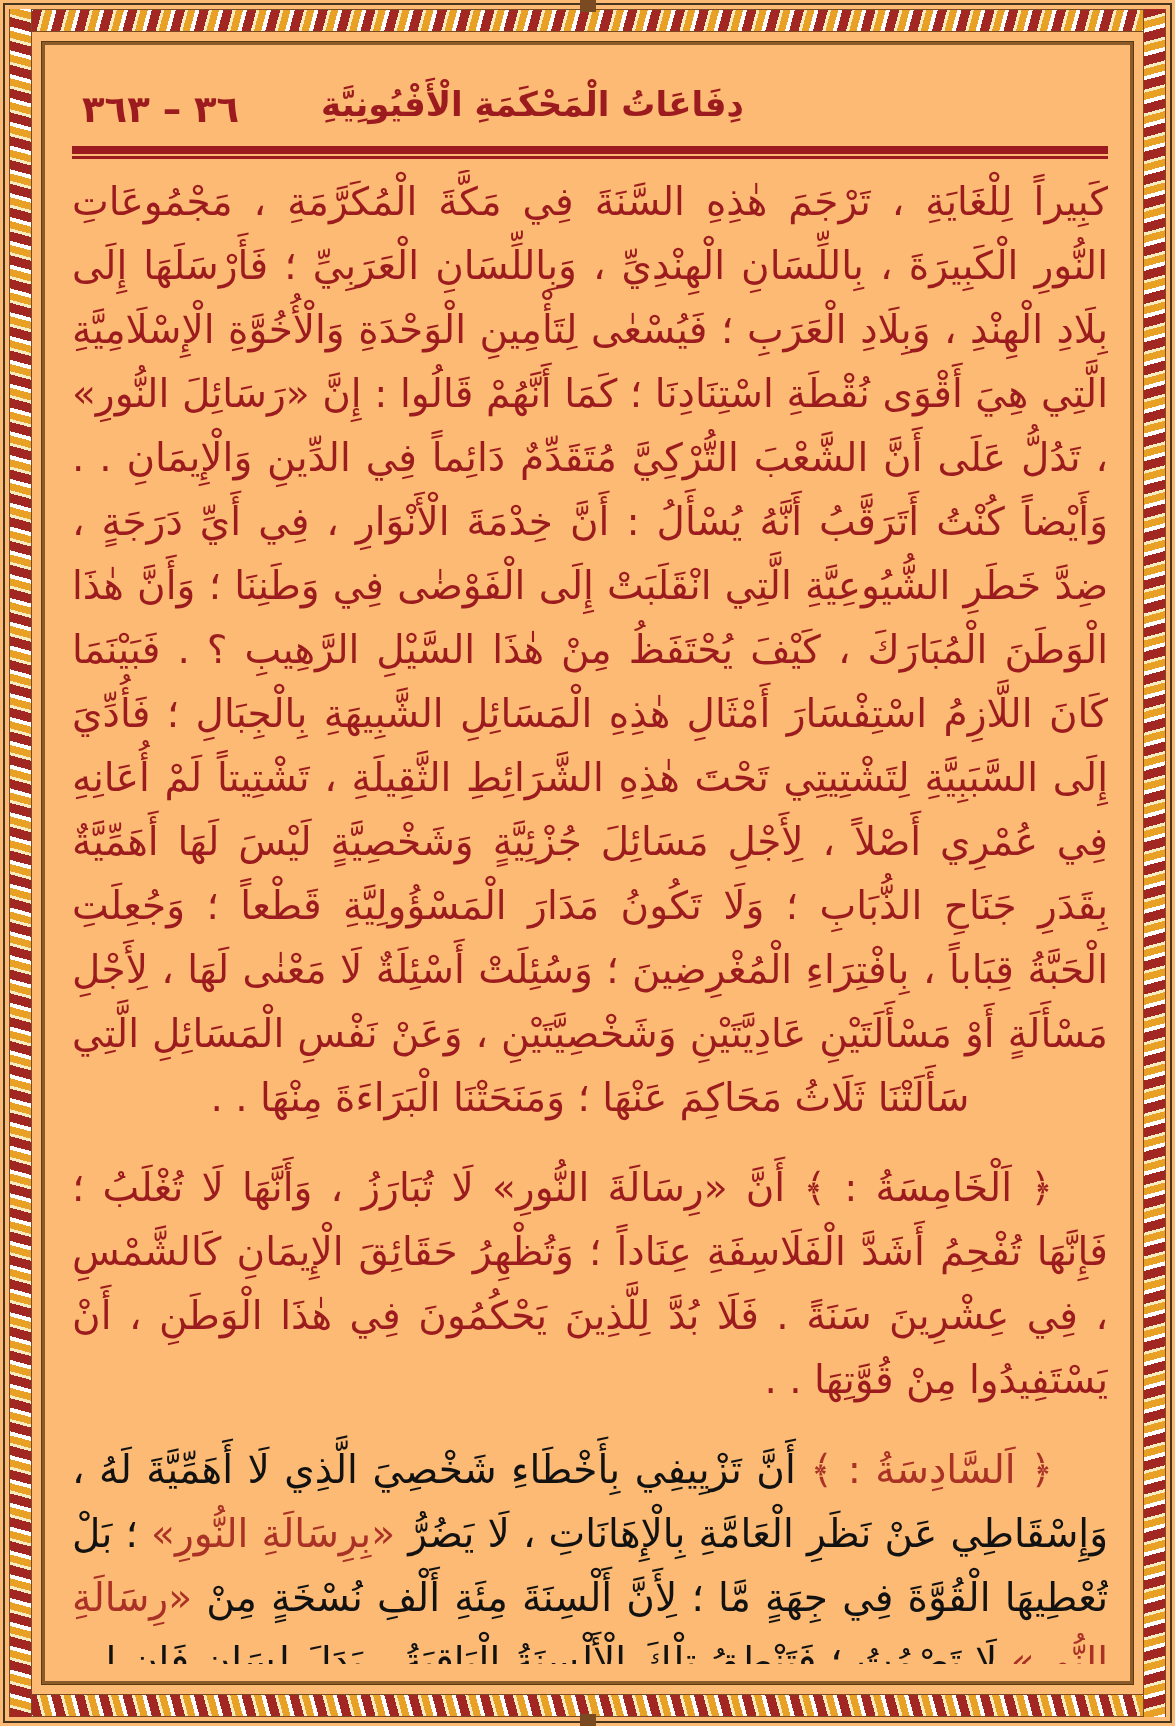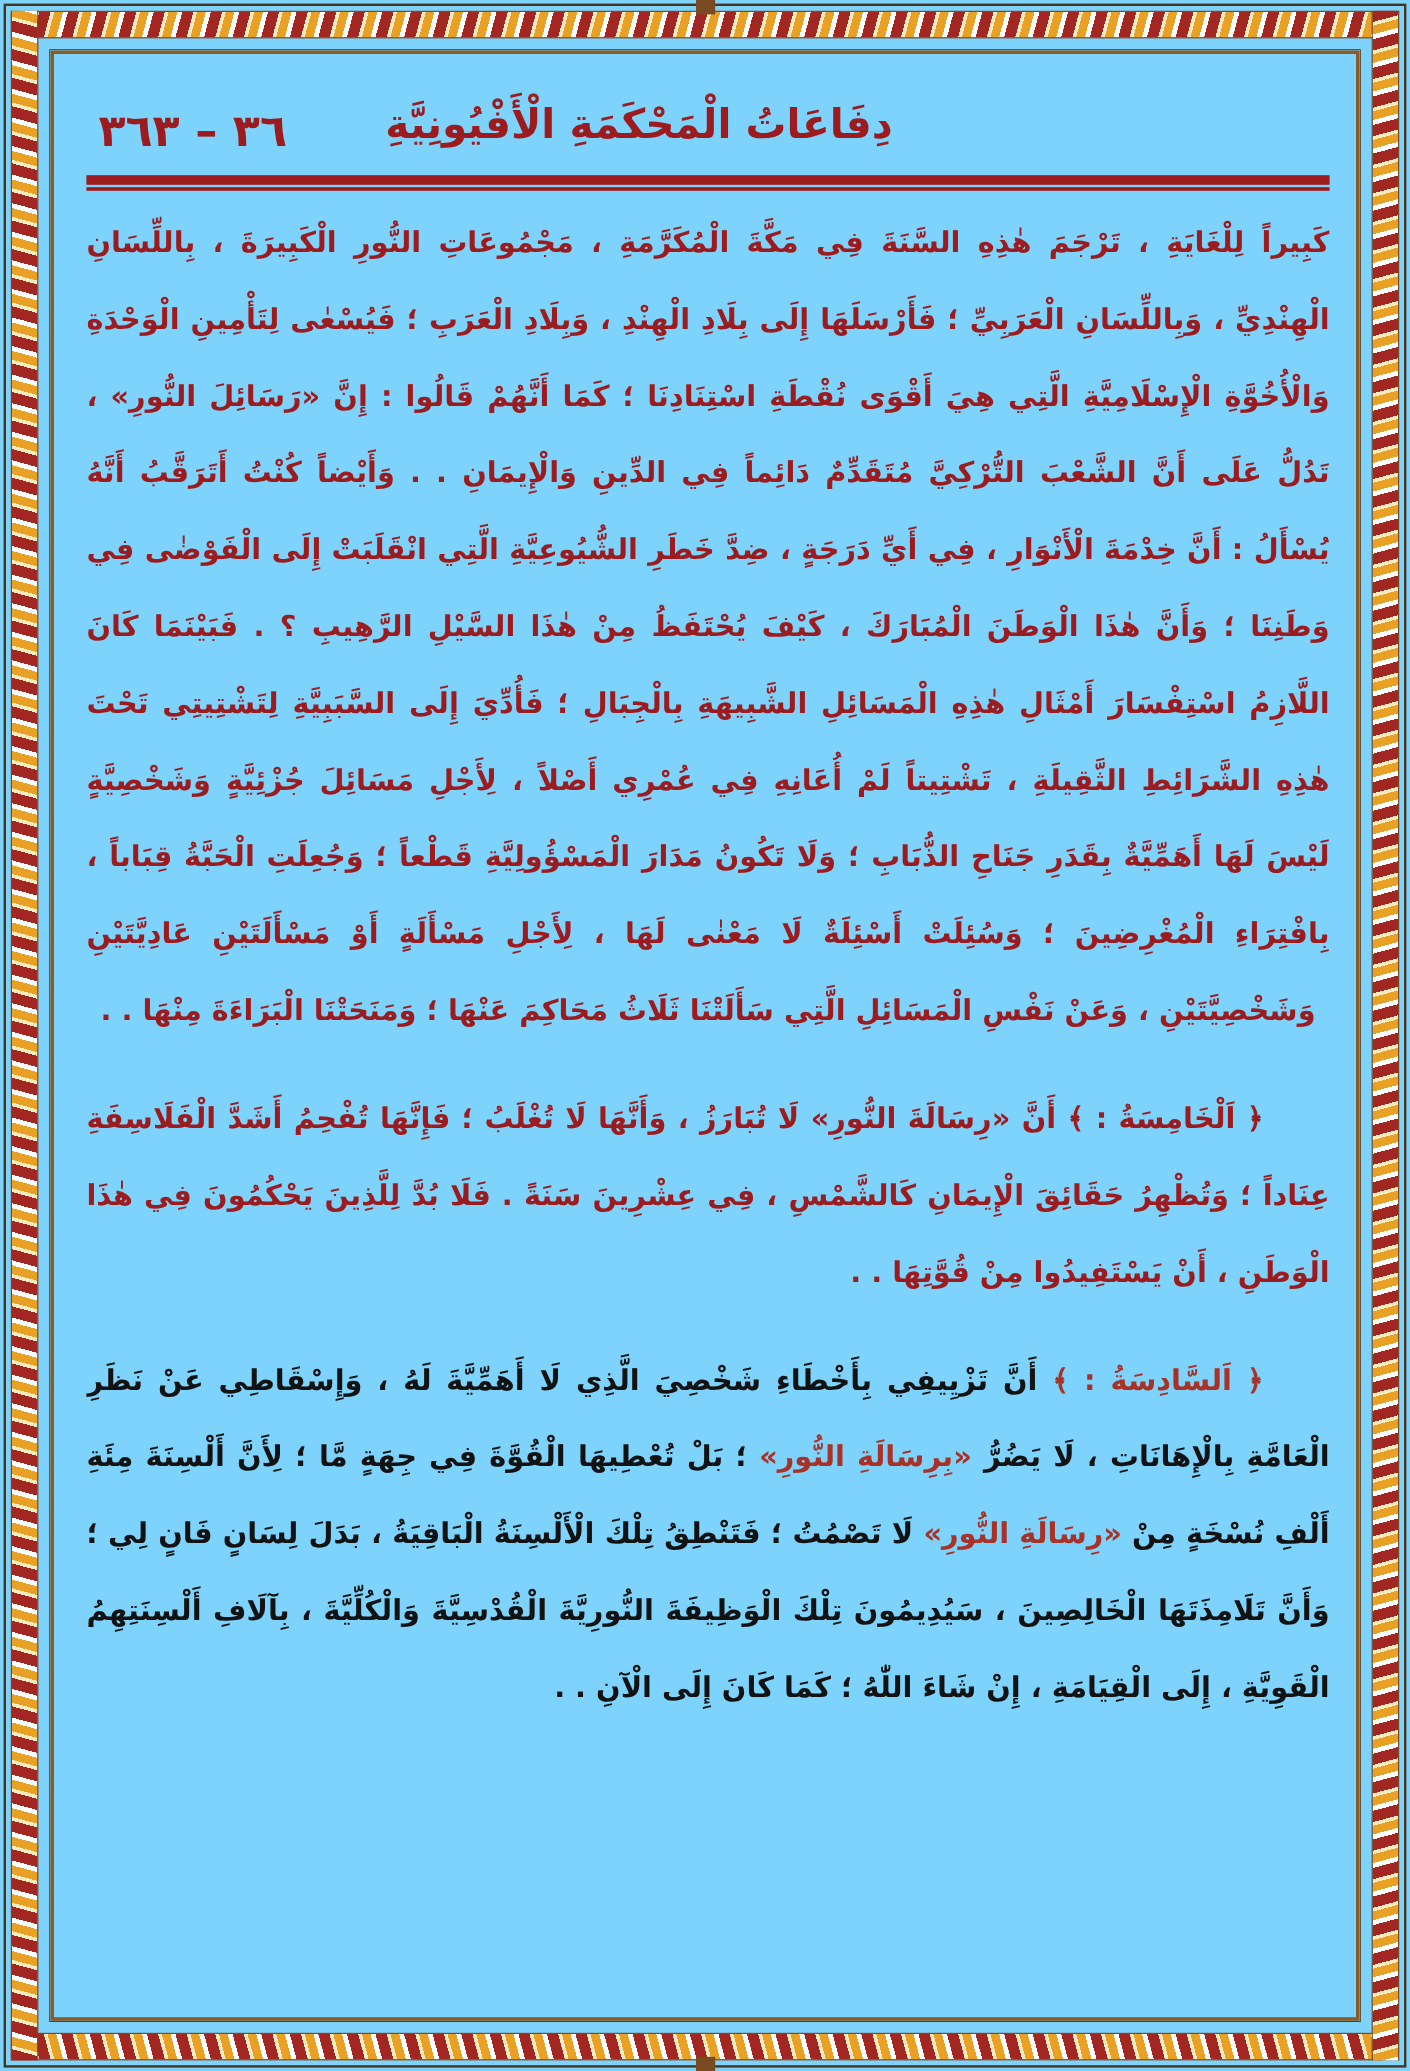--- a/index.html
+++ b/index.html
@@ -1,20 +1,20 @@
 <!DOCTYPE html>
 <html lang="ar" dir="rtl" style="--body-red: #9c1b1e; --highlight-red: #a93126; --body-black: #121212; --border-red: #a22723; --border-orange: #e9a125; --border-cream: #f7ecc0; --frame-brown: #8a5a28; --frame-dark: #46351f;"><head>
 <meta charset="utf-8">
 <style>
   html,body{margin:0;padding:0;background:#ffffff;}
   body{
     width:1175px;height:1726px;position:relative;overflow:hidden;
     font-family:"DejaVu Sans",sans-serif;
   }
-  .page{position:absolute;inset:0;background:#7dd3fc;}
+  .page{position:absolute;inset:0;background:#fdba74;}
 
   
   .frame-outer{
     position:absolute;inset:3px;border:2px solid var(--frame-dark,#46351f);
     pointer-events:none;
   }
   .orn{position:absolute;pointer-events:none;
        border-top:1px solid #7a4a22;border-bottom:1px solid #7a4a22;}
   .orn.v{border-top:none;border-bottom:none;
          border-left:1px solid #7a4a22;border-right:1px solid #7a4a22;}
@@ -56,21 +56,21 @@
   .header-rule{
     position:absolute;top:146px;left:72px;right:67px;height:2px;
     border-top:8px solid var(--body-red,#9c1b1e);
     border-bottom:3px solid var(--body-red,#9c1b1e);
   }
 
   
   .body-text{
     position:absolute;top:170px;left:72px;right:67px;bottom:62px;
     direction:rtl;overflow:hidden;
-    font-size:24px;font-weight:bold;line-height:64px;
+    font-size:39px;font-weight:normal;line-height:64px;
   }
   .para{
     margin:0 0 26px 0;text-align:justify;text-align-last:right;
     color:var(--body-red,#9c1b1e);
   }
   .para.black{color:var(--body-black,#121212);}
   .para .red{color:var(--highlight-red,#a93126);}
   .para.center-last{text-align-last:center;}
   .para.indent{text-indent:55px;}
 </style>

